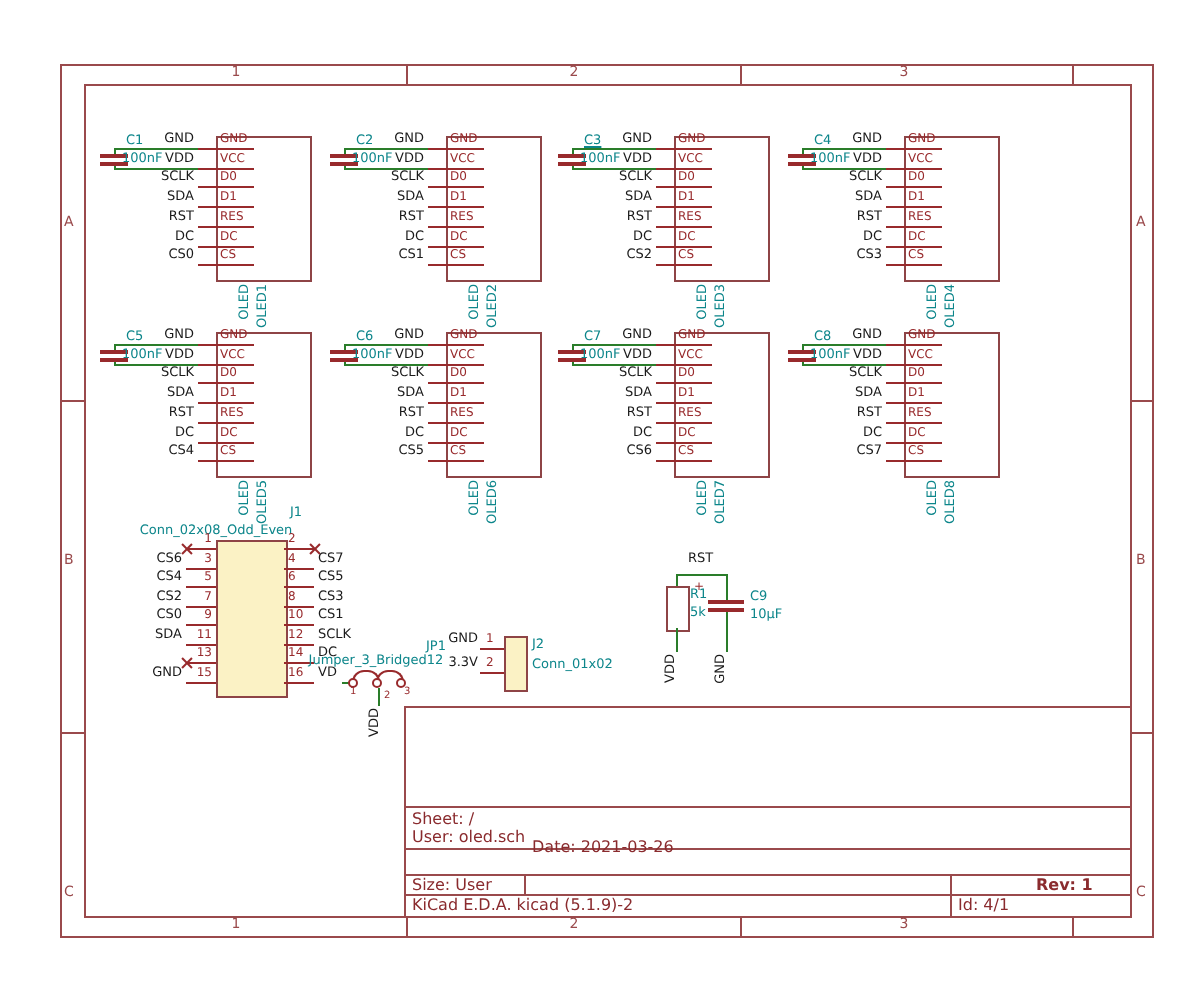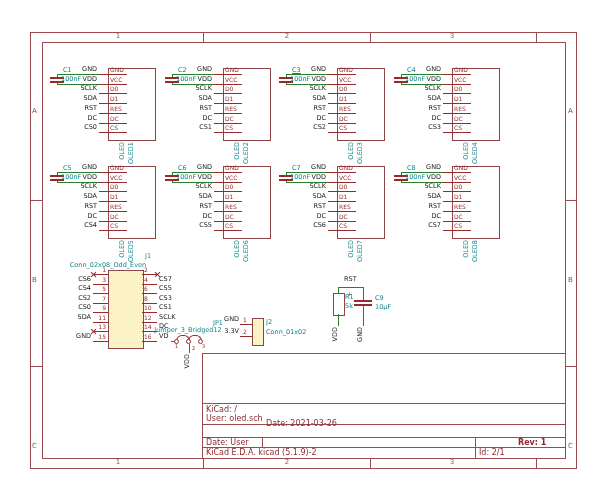--- a/index.html
+++ b/index.html
@@ -40,27 +40,27 @@
   <div class="fr" style="left:42px;top:42px;width:522px;height:415px;"></div>
 
   <div class="fr" style="left:202px;top:353px;width:362px;height:104px;"></div>
   <div class="ln fln" style="left:202px;top:403px;width:363px;height:1px;"></div>
   <div class="ln fln" style="left:202px;top:424px;width:363px;height:1px;"></div>
   <div class="ln fln" style="left:202px;top:437px;width:363px;height:1px;"></div>
   <div class="ln fln" style="left:202px;top:447px;width:363px;height:1px;"></div>
   <div class="ln fln" style="left:262px;top:437px;width:1px;height:10px;"></div>
   <div class="ln fln" style="left:475px;top:437px;width:1px;height:21px;"></div>
 
-  <div class="tb" style="left:206px;top:406px;">KiCad: /</div>
+  <div class="tb" style="left:206px;top:406px;">Sheet: /</div>
   <div class="tb" style="left:206px;top:415px;">User: oled.sch</div>
-  <div class="tb" style="left:206px;top:439px;">Date: User</div>
+  <div class="tb" style="left:206px;top:439px;">Size: User</div>
   <div class="tb" style="left:266px;top:420px;">Date: 2021-03-26</div>
   <div class="tb tb-bold" style="left:479px;top:439px;padding-left:39px;">Rev: 1</div>
   <div class="tb" style="left:206px;top:449px;">KiCad E.D.A.  kicad (5.1.9)-2</div>
-  <div class="tb" style="left:479px;top:449px;">Id: 2/1</div>
+  <div class="tb" style="left:479px;top:449px;">Id: 4/1</div>
 
 <div class="ln fln" style="left: 203px; top: 32px; width: 1px; height: 10px;"></div>
     <div class="ln fln" style="left: 203px; top: 458px; width: 1px; height: 10px;"></div>
     <div class="ln fln" style="left: 370px; top: 32px; width: 1px; height: 10px;"></div>
     <div class="ln fln" style="left: 370px; top: 458px; width: 1px; height: 10px;"></div>
     <div class="ln fln" style="left: 536px; top: 32px; width: 1px; height: 10px;"></div>
     <div class="ln fln" style="left: 536px; top: 458px; width: 1px; height: 10px;"></div>
     <div class="ln fln" style="left: 30px; top: 200px; width: 12px; height: 1px;"></div>
     <div class="ln fln" style="left: 565px; top: 200px; width: 11px; height: 1px;"></div>
     <div class="ln fln" style="left: 30px; top: 366px; width: 12px; height: 1px;"></div>

